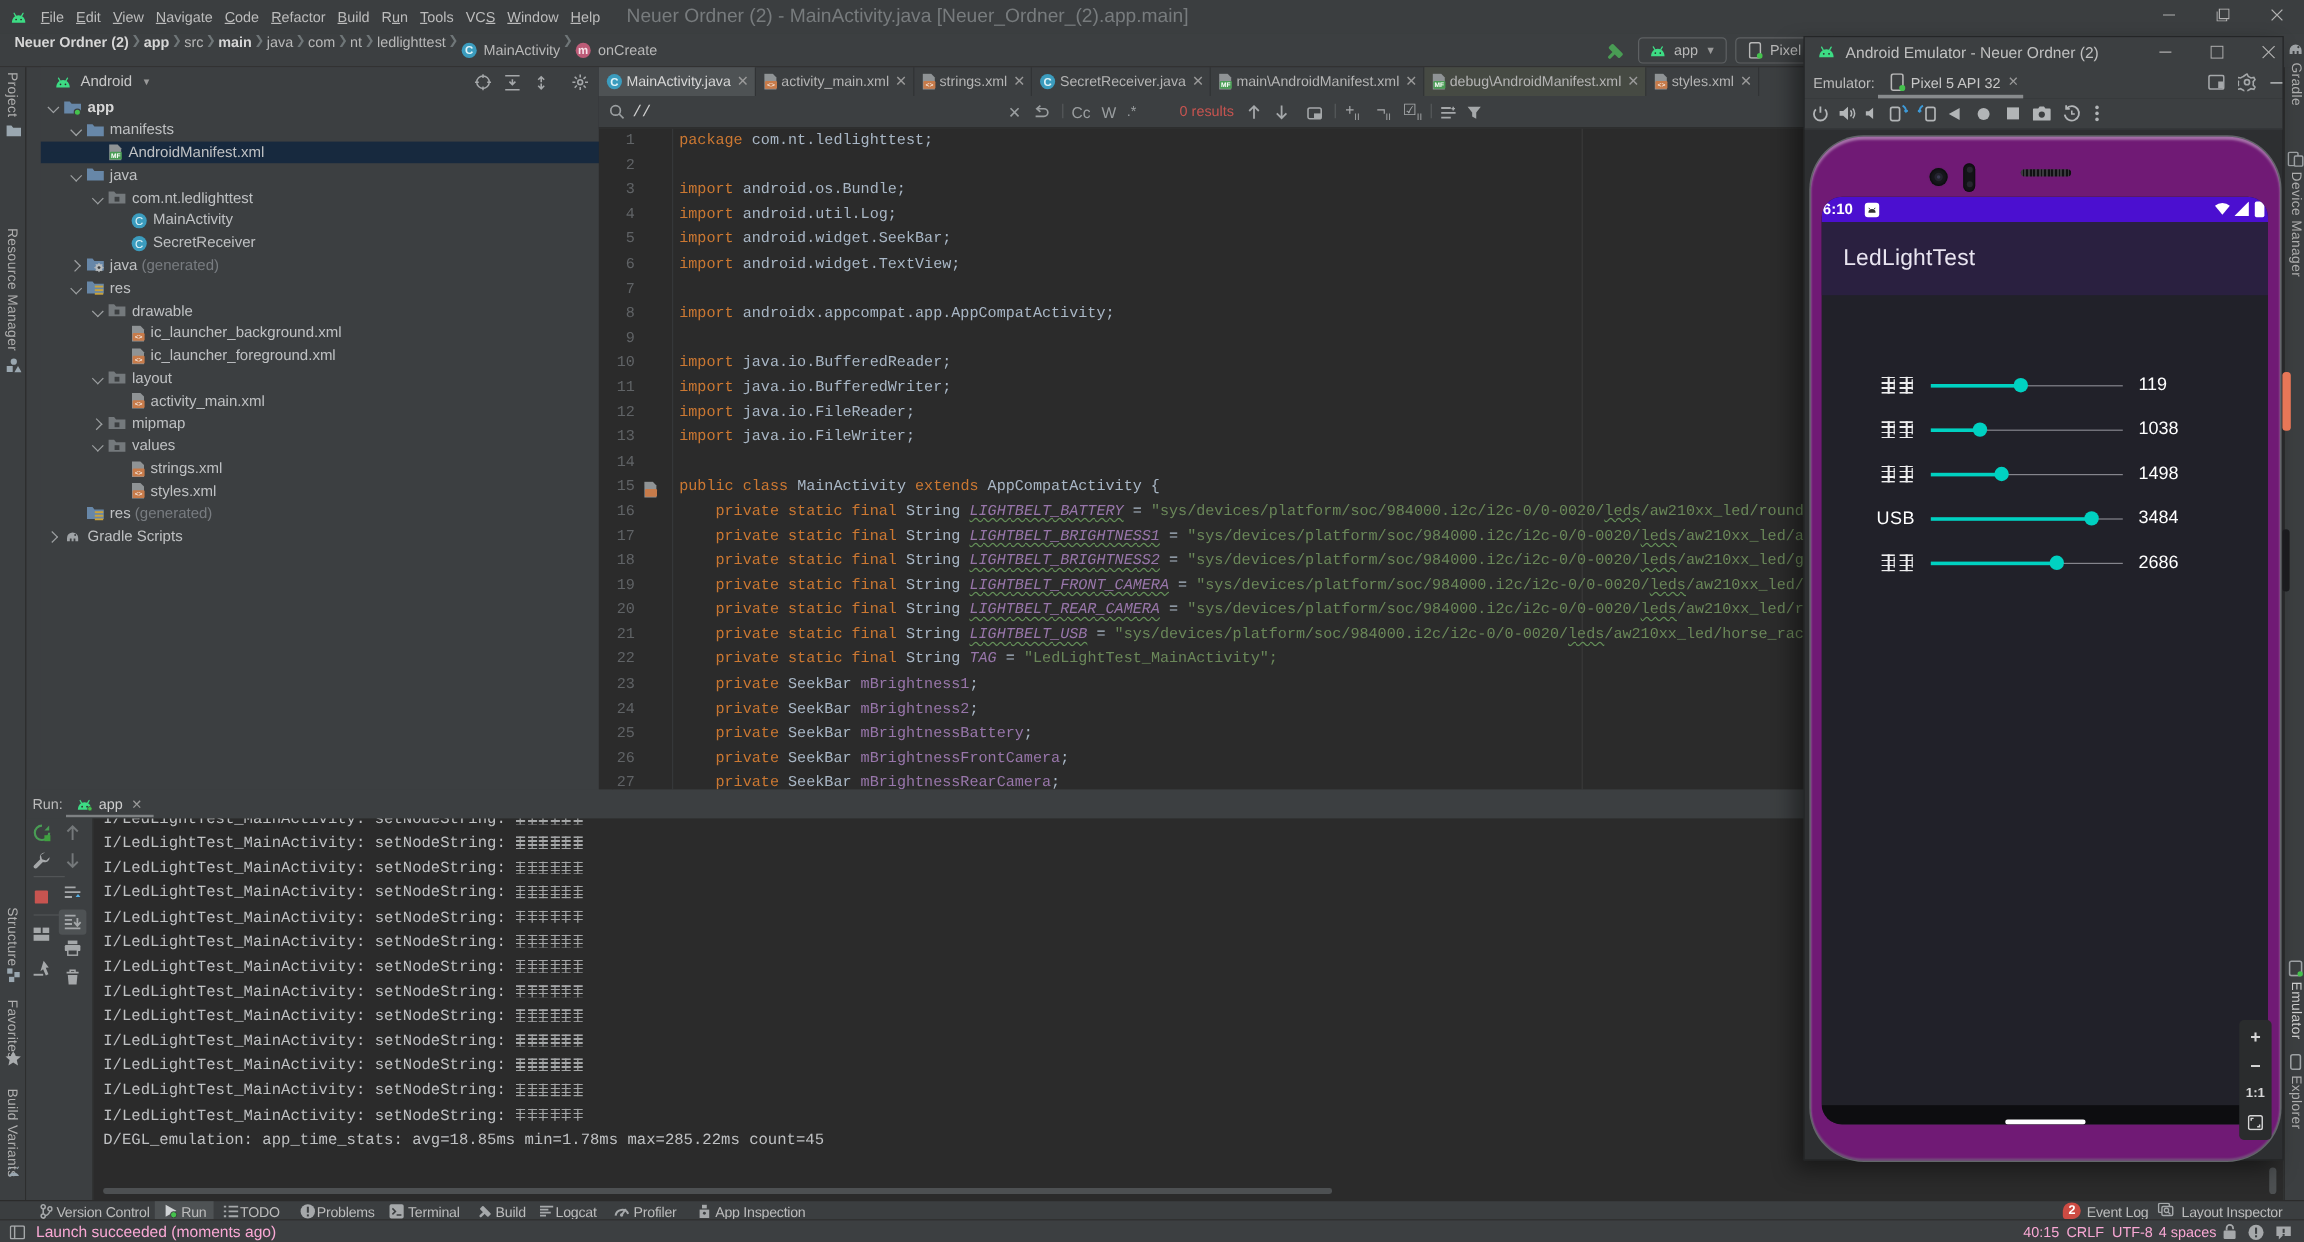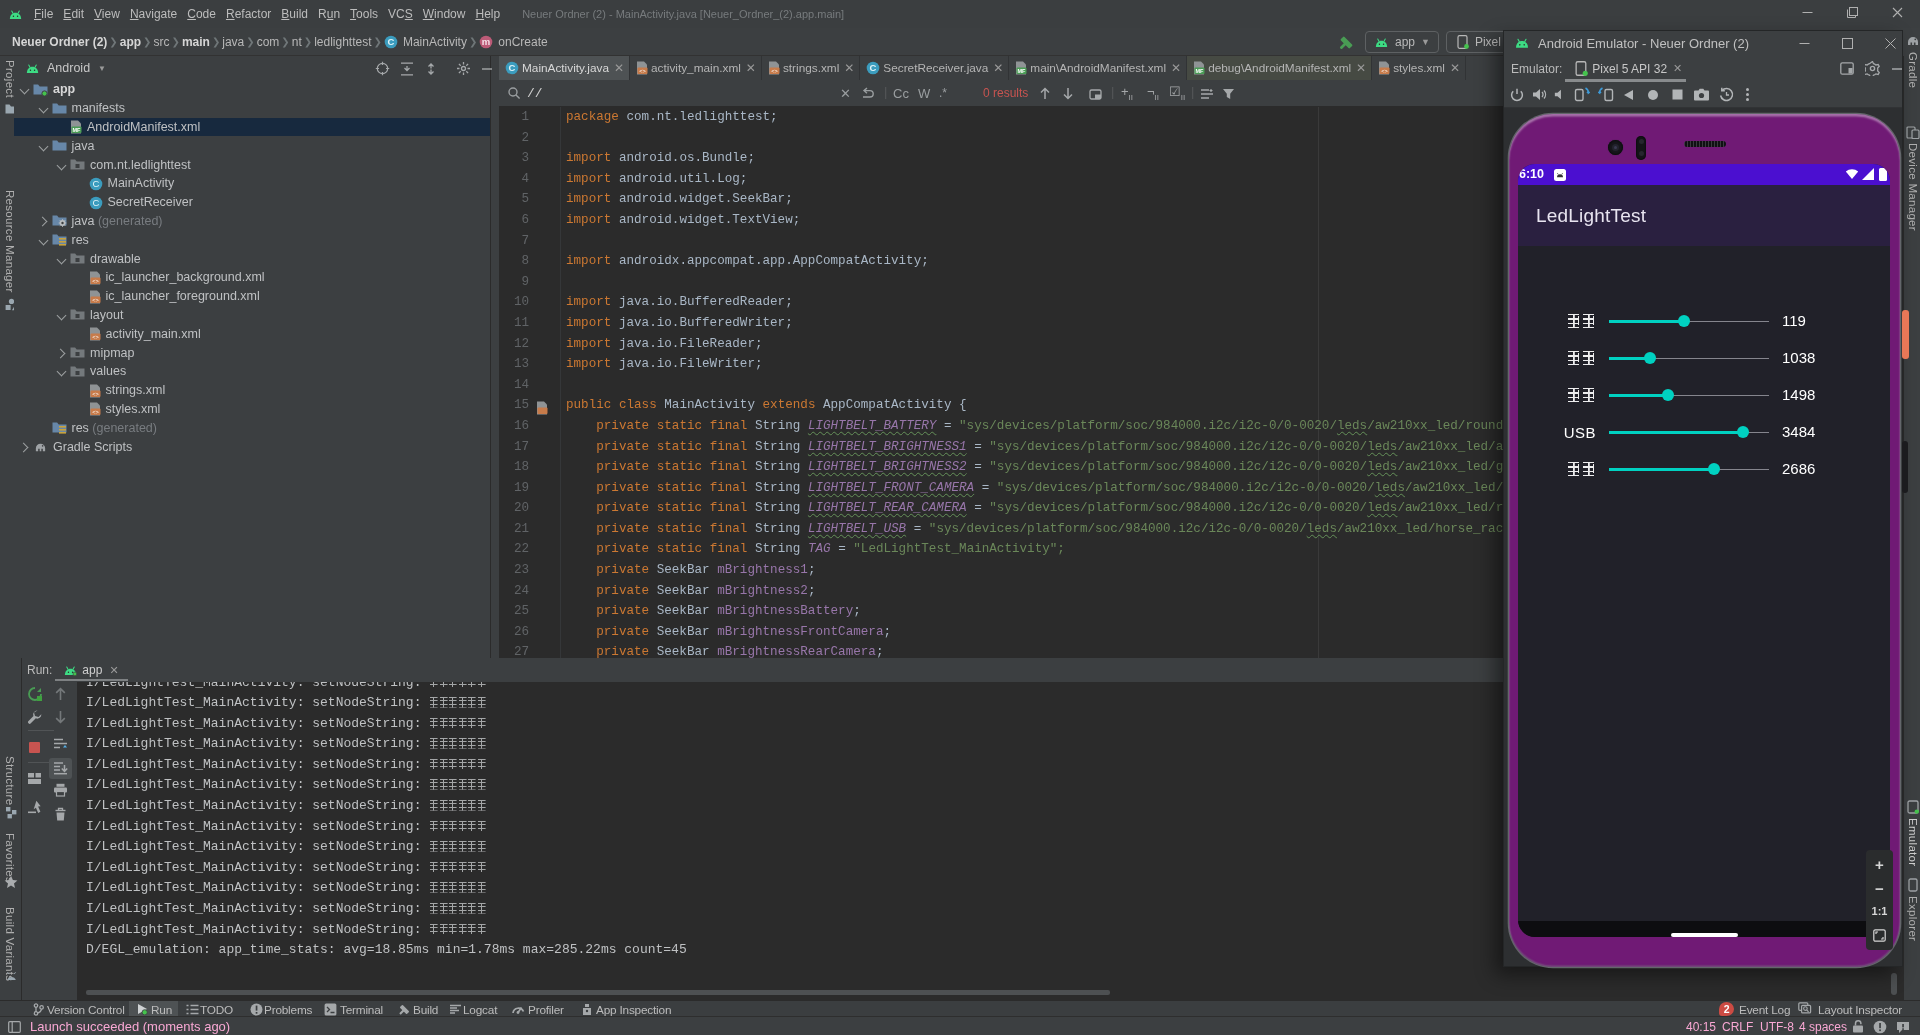--- a/index.html
+++ b/index.html
@@ -1,27 +1,27 @@
 <!DOCTYPE html>
 <html><head><meta charset="utf-8"><style>
 *{margin:0;padding:0;box-sizing:border-box}
 html,body{width:1920px;height:1035px;overflow:hidden;background:#3c3f41;font-family:"Liberation Sans",sans-serif;color:#bbb}
 .abs{position:absolute}
 #stage{position:relative;width:1920px;height:1035px;overflow:hidden}
 
 #titlebar{left:0;top:0;width:1920px;height:28px;background:#3b3e40;display:flex;align-items:center;font-size:12px;color:#bcbcbc}
-#navbar{left:0;top:28px;width:1528px;height:28px;background:#3c3f41;border-bottom:1px solid #323232;display:flex;align-items:center;font-size:12px;color:#b8b8b8}
+#navbar{left:0;top:28px;width:1528px;height:28px;background:#3c3f41;border-bottom:1px solid #323232;display:flex;font-size:12px;color:#b8b8b8}
 .menuitem{padding:0 5px}
 .crumbsep{color:#6f7678;margin:0 2px;font-size:10px}
 
 #leftstrip{left:0;top:56px;width:22px;height:944px;background:#3c3f41;border-right:1px solid #2b2b2b}
 #rightstrip{left:1903px;top:56px;width:17px;height:944px;background:#3c3f41;border-left:1px solid #2b2b2b}
 .vlabel{position:absolute;writing-mode:vertical-rl;font-size:11.5px;color:#b0b0b0;letter-spacing:.3px}
 
-#project{left:14px;top:56px;width:477px;height:602px;background:#3c3f41;border-right:1px solid #2b2b2b}
+#project{left:34px;top:56px;width:477px;height:602px;background:#3c3f41;border-right:1px solid #2b2b2b}
 #projhead{height:24px;display:flex;align-items:center;font-size:13px;color:#bbb;padding-left:11px}
 .tree{font-size:12.5px;color:#bfc1c3}
 .trow{height:18.8px;display:flex;align-items:center;position:relative;white-space:nowrap}
 .trow .chev{width:10px;height:10px;display:inline-block;position:relative}
 .chev.open:before{content:"";position:absolute;left:1px;top:2px;width:6px;height:6px;border-right:1.6px solid #9da0a2;border-bottom:1.6px solid #9da0a2;transform:rotate(45deg)}
 .chev.clos:before{content:"";position:absolute;left:0px;top:2px;width:6px;height:6px;border-right:1.6px solid #9da0a2;border-bottom:1.6px solid #9da0a2;transform:rotate(-45deg)}
 .ticon{width:15px;height:13px;margin:0 5px 0 3px;position:relative;flex:none}
 .gray{color:#787c80}
 
 #editor{left:499px;top:56px;width:1398px;height:602px;background:#2b2b2b}
@@ -66,21 +66,21 @@
       <span class="menuitem"><u>V</u>iew</span>
       <span class="menuitem"><u>N</u>avigate</span>
       <span class="menuitem"><u>C</u>ode</span>
       <span class="menuitem"><u>R</u>efactor</span>
       <span class="menuitem"><u>B</u>uild</span>
       <span class="menuitem">R<u>u</u>n</span>
       <span class="menuitem"><u>T</u>ools</span>
       <span class="menuitem">VC<u>S</u></span>
       <span class="menuitem"><u>W</u>indow</span>
       <span class="menuitem"><u>H</u>elp</span>
-<span style="color:#777b7d;margin-left:17px;font-size:11px">Neuer Ordner (2) - MainActivity.java [Neuer_Ordner_(2).app.main]</span>
+<span style="color:#777b7d;margin-left:17px;font-size:16px">Neuer Ordner (2) - MainActivity.java [Neuer_Ordner_(2).app.main]</span>
 <div style="position:absolute;right:0;top:0;height:28px;display:flex;align-items:center;color:#b0b0b0">
 <div style="width:45px;text-align:center"><svg width="11" height="11" viewBox="0 0 11 11" style="display:inline">
             <path d="M0.5 5.5 H10.5" stroke="#b0b0b0" stroke-width="1"></path>
           </svg></div>
 <div style="width:45px;text-align:center"><svg width="11" height="11" viewBox="0 0 11 11" style="display:inline">
             <rect x="2.5" y="0.5" width="8" height="8" fill="none" stroke="#b0b0b0"></rect>
             <path d="M0.5 2.5 V10.5 H8.5 V9" fill="none" stroke="#b0b0b0"></path>
           </svg></div>
 <div style="width:45px;text-align:center"><svg width="11" height="11" viewBox="0 0 11 11" style="display:inline">
             <path d="M1 1 L10 10 M10 1 L1 10" stroke="#b0b0b0" stroke-width="1.1"></path>

